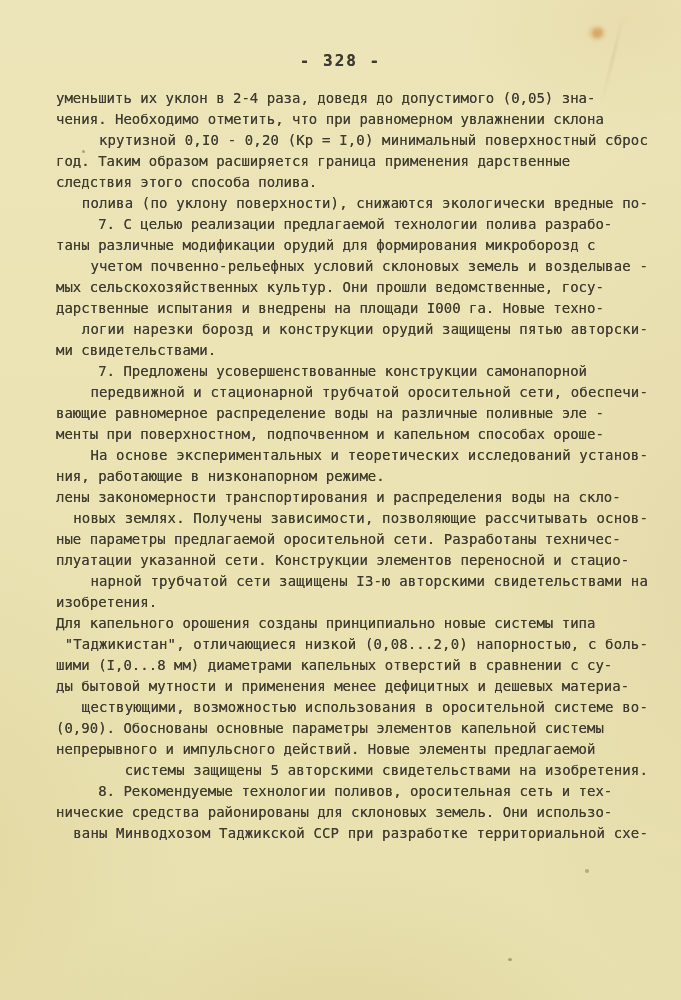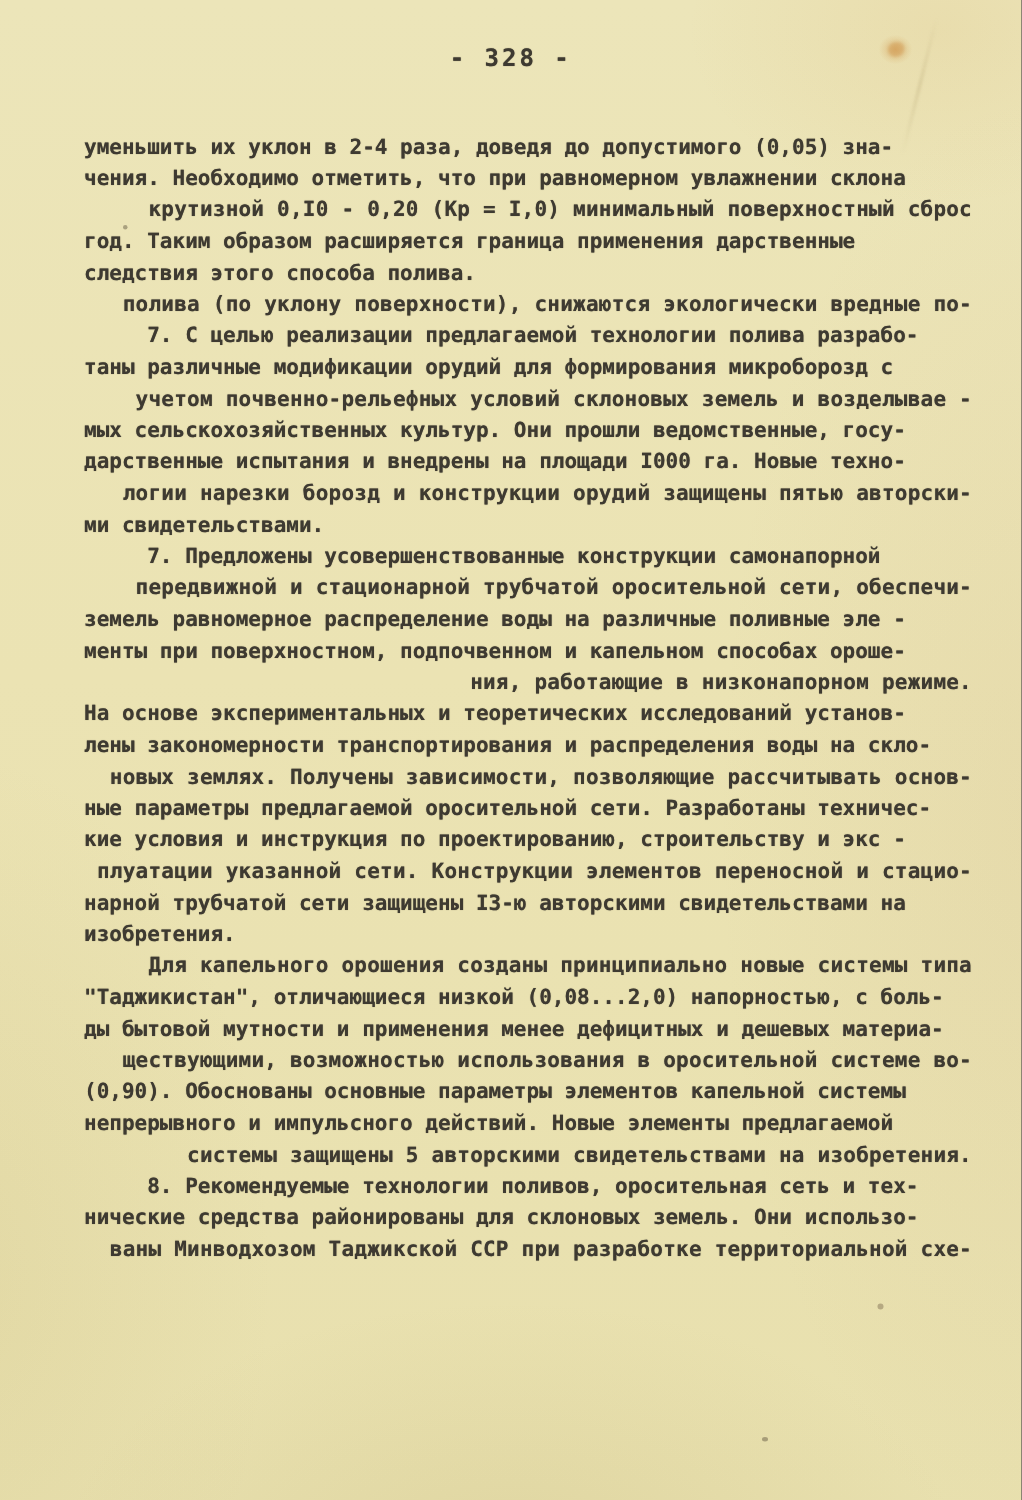--- a/index.html
+++ b/index.html
@@ -13,28 +13,28 @@
     color:var(--ink,#3e3a31);
     background:
       radial-gradient(16px 14px at 597px 33px, rgba(201,128,42,0.38), rgba(201,128,42,0.0) 70%),
       radial-gradient(260px 180px at 92% 2%, rgba(204,150,70,0.10), transparent 65%),
       radial-gradient(420px 240px at 50% 104%, rgba(172,152,84,0.14), transparent 72%),
       radial-gradient(300px 700px at 101% 55%, rgba(190,150,110,0.10), transparent 70%),
       radial-gradient(300px 500px at -4% 85%, rgba(180,160,90,0.12), transparent 70%),
       linear-gradient(180deg, #ece5b9 0%, #ebe3b3 45%, #e8e0ae 100%);
   }
   .page-number{
-    position:absolute;top:29px;left:0;width:100%;
+    position:absolute;top:51px;left:0;width:100%;
     text-align:center;
     font-size:16px;font-weight:700;letter-spacing:2px;
     text-shadow:0 0 0.6px rgba(62,58,48,0.8);
   }
   .text-block{
     position:absolute;left:56px;top:88px;width:592px;
-    font-size:14px;font-weight:700;
+    font-size:14px;font-weight:400;
     text-shadow:0 0 0.55px rgba(62,58,48,0.75);
     filter:blur(0.15px);
   }
   .text-line{
     height:21px;line-height:21px;white-space:pre;
   }
   .text-line:nth-child(3n){letter-spacing:0.15px;text-align:right;}
   .text-line:nth-child(4n+1){transform:translateY(0.4px);}
   .stain-fleck{
     position:absolute;left:592px;top:28px;width:11px;height:10px;
@@ -71,33 +71,33 @@
       <div class="text-line">полива (по уклону поверхности), снижаются экологически вредные по-</div>
       <div class="text-line">     7. С целью реализации предлагаемой технологии полива разрабо-</div>
       <div class="text-line">таны различные модификации орудий для формирования микроборозд с</div>
       <div class="text-line">учетом почвенно-рельефных условий склоновых земель и возделывае -</div>
       <div class="text-line">мых сельскохозяйственных культур. Они прошли ведомственные, госу-</div>
       <div class="text-line">дарственные испытания и внедрены на площади I000 га. Новые техно-</div>
       <div class="text-line">логии нарезки борозд и конструкции орудий защищены пятью авторски-</div>
       <div class="text-line">ми свидетельствами.</div>
       <div class="text-line">     7. Предложены усовершенствованные конструкции самонапорной</div>
       <div class="text-line">передвижной и стационарной трубчатой оросительной сети, обеспечи-</div>
-      <div class="text-line">земель равномерное распределение воды на различные поливные эле -</div>
+      <div class="text-line">вающие равномерное распределение воды на различные поливные эле -</div>
       <div class="text-line">менты при поверхностном, подпочвенном и капельном способах ороше-</div>
+      <div class="text-line">На основе экспериментальных и теоретических исследований установ-</div>
       <div class="text-line">ния, работающие в низконапорном режиме.</div>
-      <div class="text-line">На основе экспериментальных и теоретических исследований установ-</div>
       <div class="text-line">лены закономерности транспортирования и распределения воды на скло-</div>
       <div class="text-line">новых землях. Получены зависимости, позволяющие рассчитывать основ-</div>
       <div class="text-line">ные параметры предлагаемой оросительной сети. Разработаны техничес-</div>
-      <div class="text-line">кие условия и инструкция по проектированию, строительству и экс -</div>
       <div class="text-line">плуатации указанной сети. Конструкции элементов переносной и стацио-</div>
       <div class="text-line">нарной трубчатой сети защищены I3-ю авторскими свидетельствами на</div>
       <div class="text-line">изобретения.</div>
       <div class="text-line">Для капельного орошения созданы принципиально новые системы типа</div>
       <div class="text-line">"Таджикистан", отличающиеся низкой (0,08...2,0) напорностью, с боль-</div>
+      <div class="text-line">шими (I,0...8 мм) диаметрами капельных отверстий в сравнении с су-</div>
       <div class="text-line">ды бытовой мутности и применения менее дефицитных и дешевых материа-</div>
       <div class="text-line">ществующими, возможностью использования в оросительной системе во-</div>
       <div class="text-line">(0,90). Обоснованы основные параметры элементов капельной системы</div>
       <div class="text-line">непрерывного и импульсного действий. Новые элементы предлагаемой</div>
       <div class="text-line">системы защищены 5 авторскими свидетельствами на изобретения.</div>
       <div class="text-line">     8. Рекомендуемые технологии поливов, оросительная сеть и тех-</div>
       <div class="text-line">нические средства районированы для склоновых земель. Они использо-</div>
       <div class="text-line">ваны Минводхозом Таджикской ССР при разработке территориальной схе-</div>
     </div>
 

